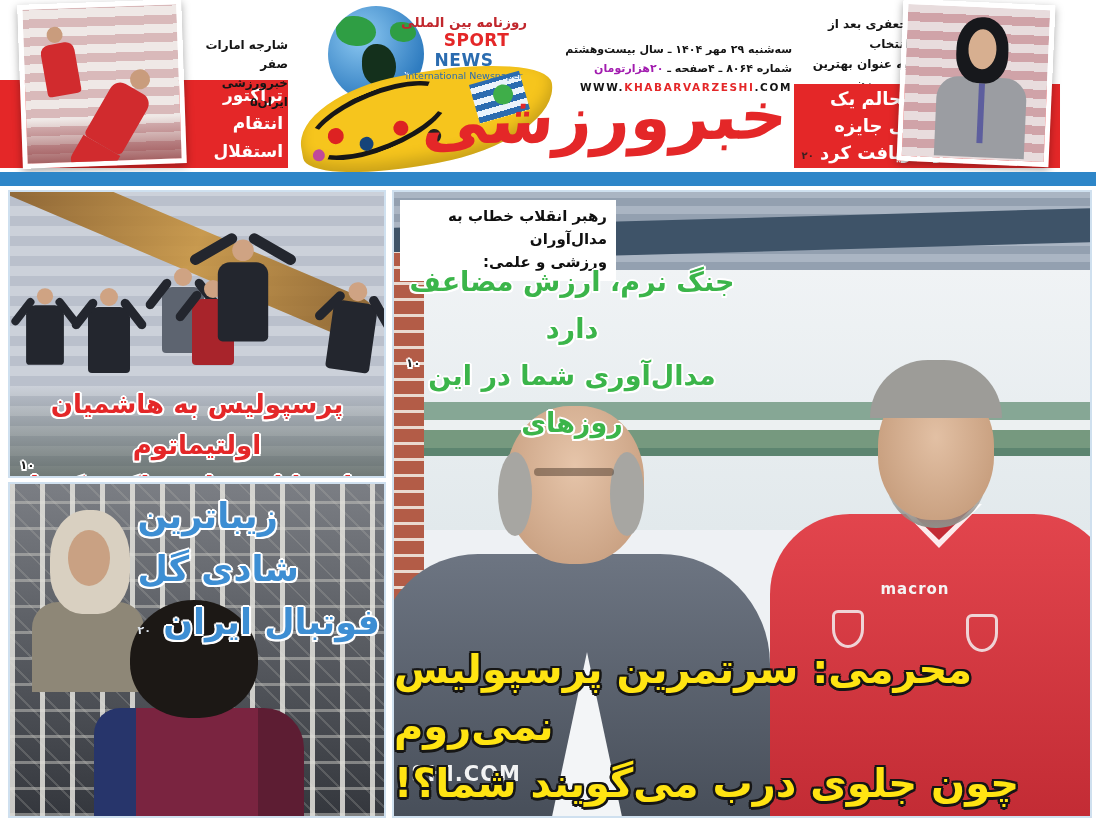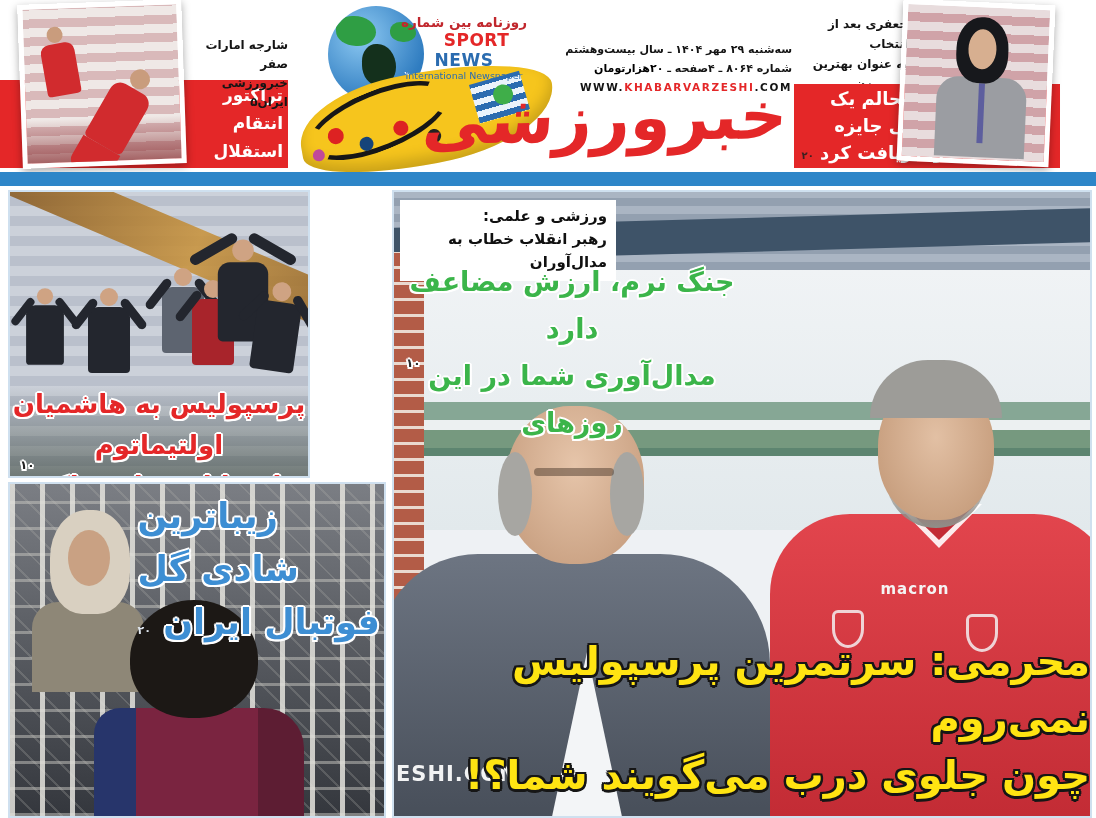--- a/index.html
+++ b/index.html
@@ -76,38 +76,38 @@
     text-align:center;font-size:66px;line-height:98px;font-weight:bold;color:var(--red);
     transform:skewX(-5deg) rotate(-1deg);letter-spacing:-2px;}
   .logo-taglines{position:absolute;left:388px;top:14px;width:152px;text-align:center;}
   .tg-fa{color:#c1272d;font-size:13.5px;font-weight:bold;direction:rtl;}
   .tg-en{font-size:17px;font-weight:bold;letter-spacing:.5px;line-height:20px;}
   .tg-en .sp{color:var(--red);margin-left:25px;} .tg-en .nw{color:#2b6cb0;}
   .tg-sub{font-size:9.5px;color:#2b6cb0;line-height:11px;}
 
   .dateblock{position:absolute;left:556px;top:40px;width:236px;}
   .db-l1,.db-l2{direction:rtl;text-align:right;font-size:11px;font-weight:bold;color:#141414;line-height:19px;}
-  .db-price{color:#000000;}
+  .db-price{color:#a21caf;}
   .db-url{text-align:right;font-size:10.5px;font-weight:bold;letter-spacing:1.6px;color:#141414;line-height:18px;}
   .db-url .dom{color:var(--red);}
 
   .tr-kicker{position:absolute;left:790px;top:14px;width:118px;text-align:right;direction:rtl;
     font-size:12px;font-weight:bold;color:#151515;line-height:20px;}
   .tr-banner{position:absolute;left:794px;top:84px;width:266px;height:84px;background:var(--red);}
   .tr-banner-text{position:absolute;left:4px;top:1px;width:146px;text-align:right;direction:rtl;
     color:#fff;font-weight:bold;font-size:18px;line-height:27px;}
   .tr-banner-text .pref-dark{color:#3a2020;font-size:10px;}
 
   .blue-bar{position:absolute;top:172px;left:0;width:1096px;height:14px;background:var(--blue-bar);}
 
   
   .photo-frame{position:absolute;border:2px solid var(--frame);overflow:hidden;}
 
   
-  .photo1{left:8px;top:190px;width:302px;height:288px;
+  .photo1{left:8px;top:190px;width:378px;height:288px;
     background:linear-gradient(180deg,rgba(0,0,0,0) 68%,rgba(52,64,54,.6) 100%),
       repeating-linear-gradient(0deg,#ccd1da 0 10px,#bac0cc 10px 20px);}
   .gold-swoosh{position:absolute;left:-50px;top:28px;width:430px;height:44px;border-radius:40px;
     background:linear-gradient(90deg,#7c5120,#c89440 55%,#8a5e26);transform:rotate(23deg);opacity:.9;}
   .fig{position:absolute;}
   .fig .head{width:18px;height:18px;border-radius:50%;background:#cfa383;margin:0 auto 1px;}
   .fig .body{width:42px;height:66px;border-radius:10px 10px 4px 4px;background:#23262e;}
   .fig .arm{position:absolute;width:9px;height:36px;background:#23262e;border-radius:5px;top:8px;}
   .fig .arm.l{left:-8px;transform:rotate(38deg);}
   .fig .arm.r{right:-8px;transform:rotate(-38deg);}
@@ -175,21 +175,21 @@
   .rm-brand{position:absolute;bottom:218px;right:120px;width:110px;text-align:center;color:#f4f4f4;
     font-size:15px;letter-spacing:1px;font-weight:bold;}
   .rm-badge{position:absolute;width:32px;height:38px;border:3px solid #f3eef0;border-radius:6px 6px 50% 50%;opacity:.85;}
   .rm-badge.b1{bottom:168px;right:226px;} .rm-badge.b2{bottom:164px;right:92px;}
 
   .lead-kicker{position:absolute;left:6px;top:8px;width:216px;background:#fff;padding:5px 9px 7px;
     direction:rtl;text-align:right;font-size:15px;font-weight:bold;color:#101010;line-height:23px;}
   .lead-hl{position:absolute;left:2px;top:66px;width:352px;direction:rtl;text-align:center;
     font-size:27px;font-weight:bold;color:var(--green);line-height:47px;}
   .lead-pg{position:absolute;left:12px;top:164px;font-size:12px;font-weight:bold;color:#2a2a2a;}
-  .bottom-hl{position:absolute;left:0;right:0;bottom:12px;text-align:right;direction:rtl;
+  .bottom-hl{position:absolute;left:0;right:0;bottom:4px;text-align:left;direction:rtl;
     font-weight:bold;font-size:40px;line-height:57px;color:var(--yellow);}
   .watermark{position:absolute;left:2px;bottom:30px;color:rgba(255,255,255,.93);
     font-size:21px;font-weight:bold;letter-spacing:1px;}
 </style>
 </head>
 <body>
 
 <div class="page">
 
   <header class="masthead">
@@ -228,21 +228,21 @@
       <div class="rib-track"></div>
       <div class="rib-flag"></div>
       <div class="rib-ball"></div>
       <div class="rib-dot d1"></div>
         <div class="rib-dot d2"></div>
         <div class="rib-dot d3"></div>
       <div class="rib-dot d4"></div>
         <div class="rib-dot d5"></div>
     </div>
     <div class="logo-taglines">
-      <div class="tg-fa">روزنامه بین شماره</div>
+      <div class="tg-fa">روزنامه بین المللی</div>
       <div class="tg-en">
         <span class="sp">SPORT</span>
         <span class="nw">NEWS</span>
       </div>
       <div class="tg-sub">International Newspaper</div>
     </div>
     <div class="logo-title">خبرورزشی</div>
 
     <div class="dateblock">
       <div class="db-l1">سه‌شنبه ۲۹ مهر ۱۴۰۴ ـ سال بیست‌وهشتم</div>
@@ -358,22 +358,22 @@
     <div class="rm-collar"></div>
     <div class="rm-collar-inner"></div>
     <div class="rm-beard"></div>
     <div class="rm-head"></div>
     <div class="rm-hair"></div>
     <div class="rm-brand">macron</div>
     <div class="rm-badge b1"></div>
     <div class="rm-badge b2"></div>
 
     <div class="lead-kicker">
+      <div>رهبر انقلاب خطاب به مدال‌آوران</div>
       <div>ورزشی و علمی:</div>
-      <div>رهبر انقلاب خطاب به مدال‌آوران</div>
     </div>
     <div class="lead-hl ow">
       <div>جنگ نرم، ارزش مضاعف دارد</div>
       <div>مدال‌آوری شما در این روزهای</div>
     </div>
     <div class="lead-pg ow">۱۰</div>
 
     <div class="watermark">ESHI.COM</div>
 
     <div class="bottom-hl ob">

